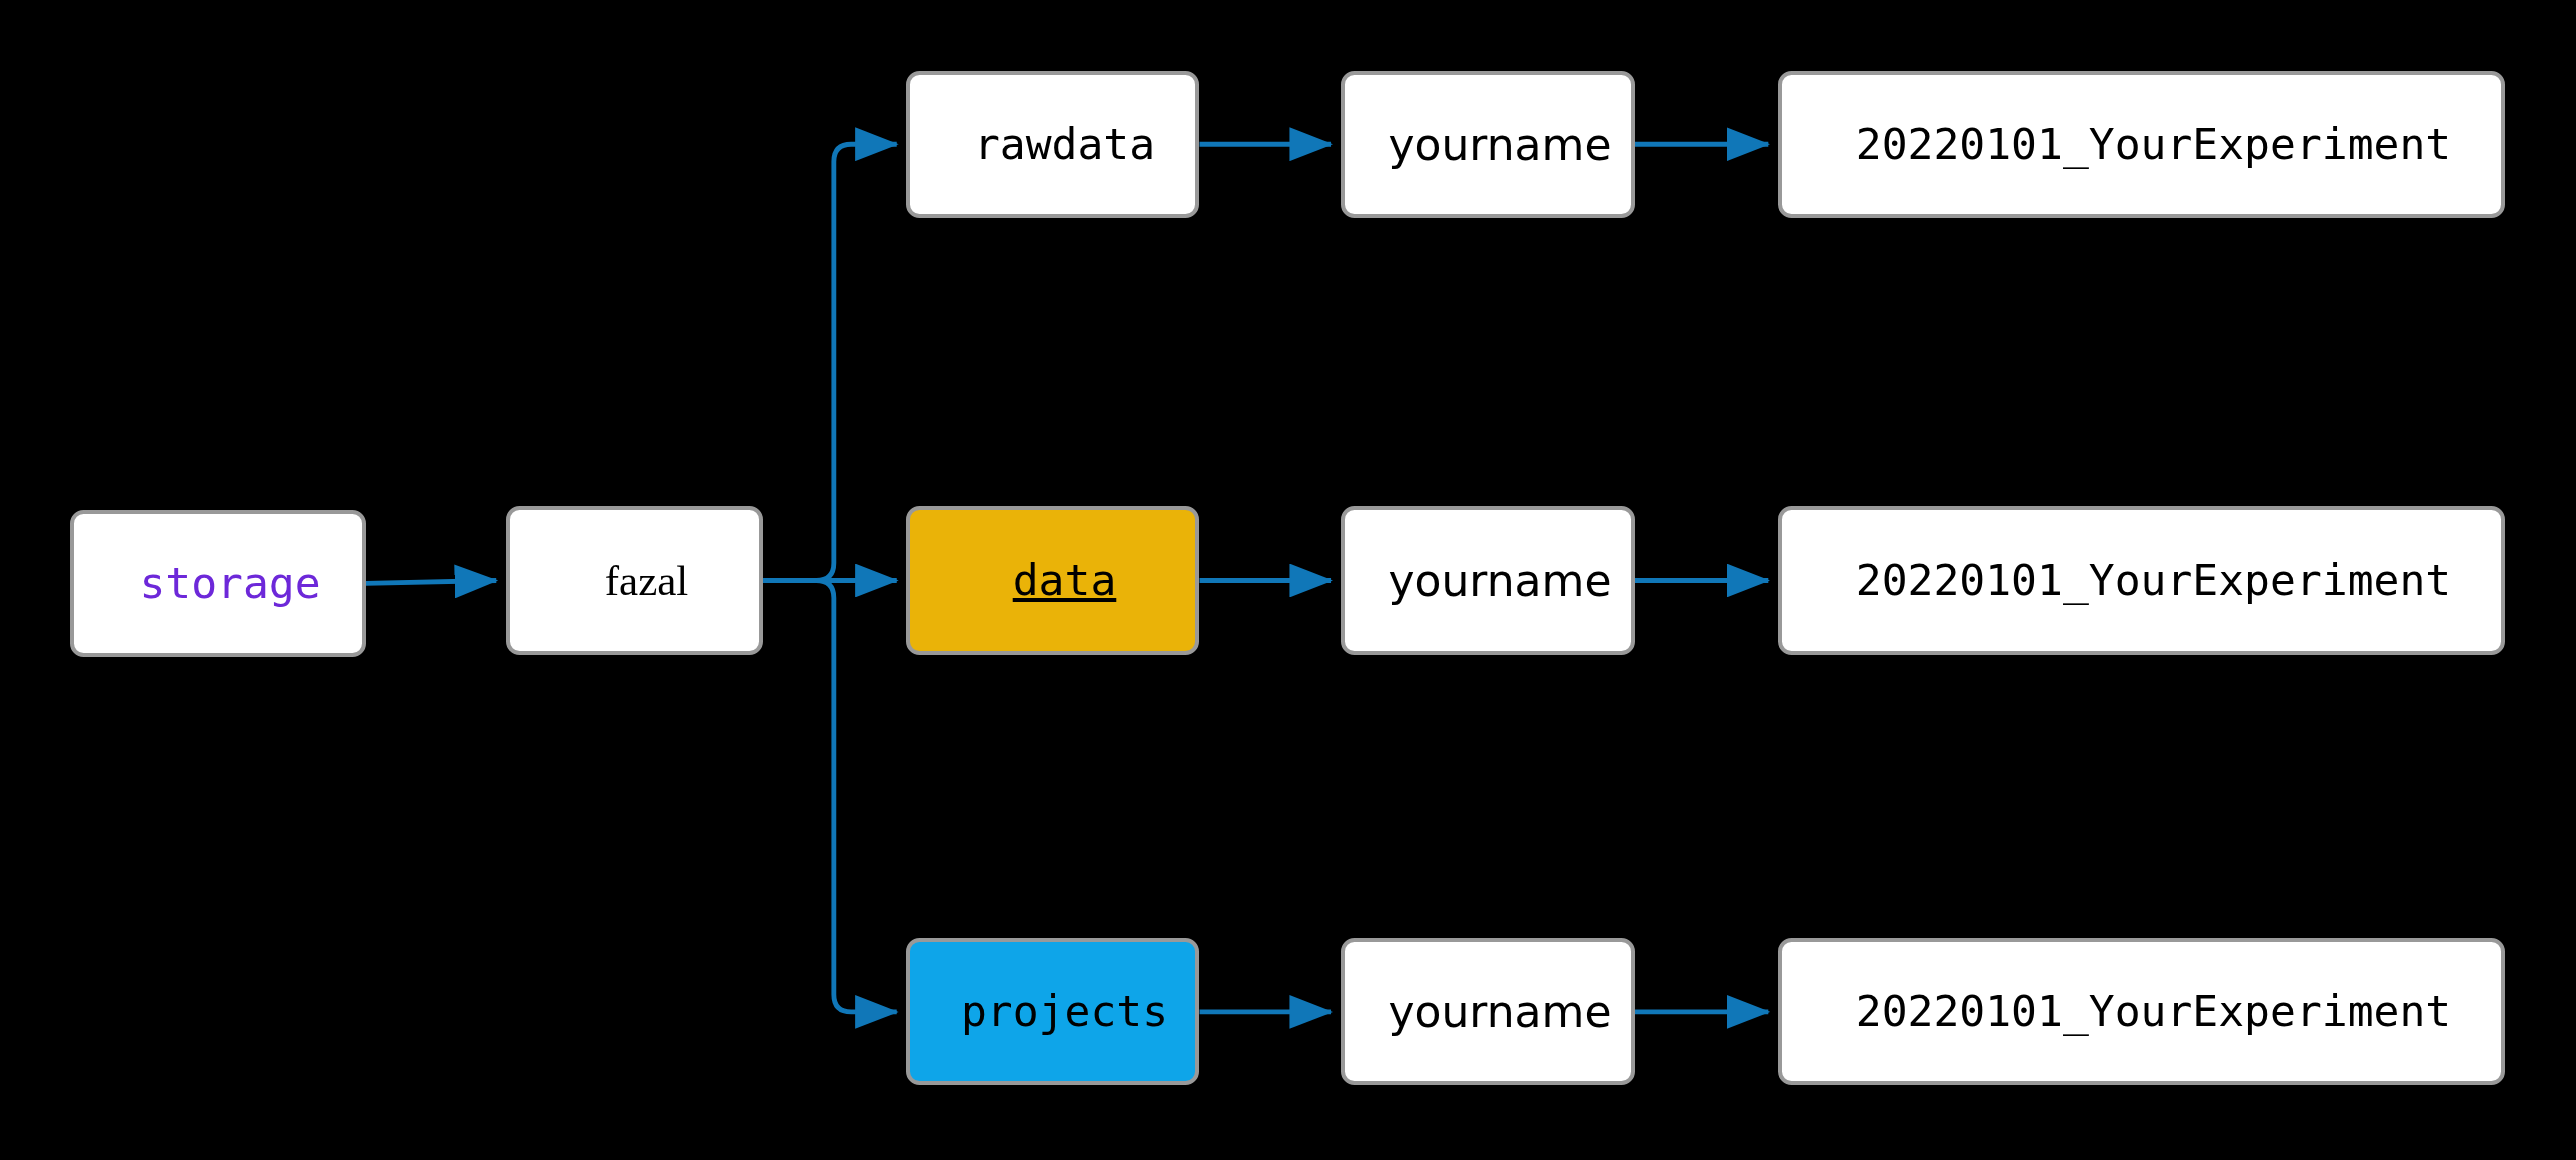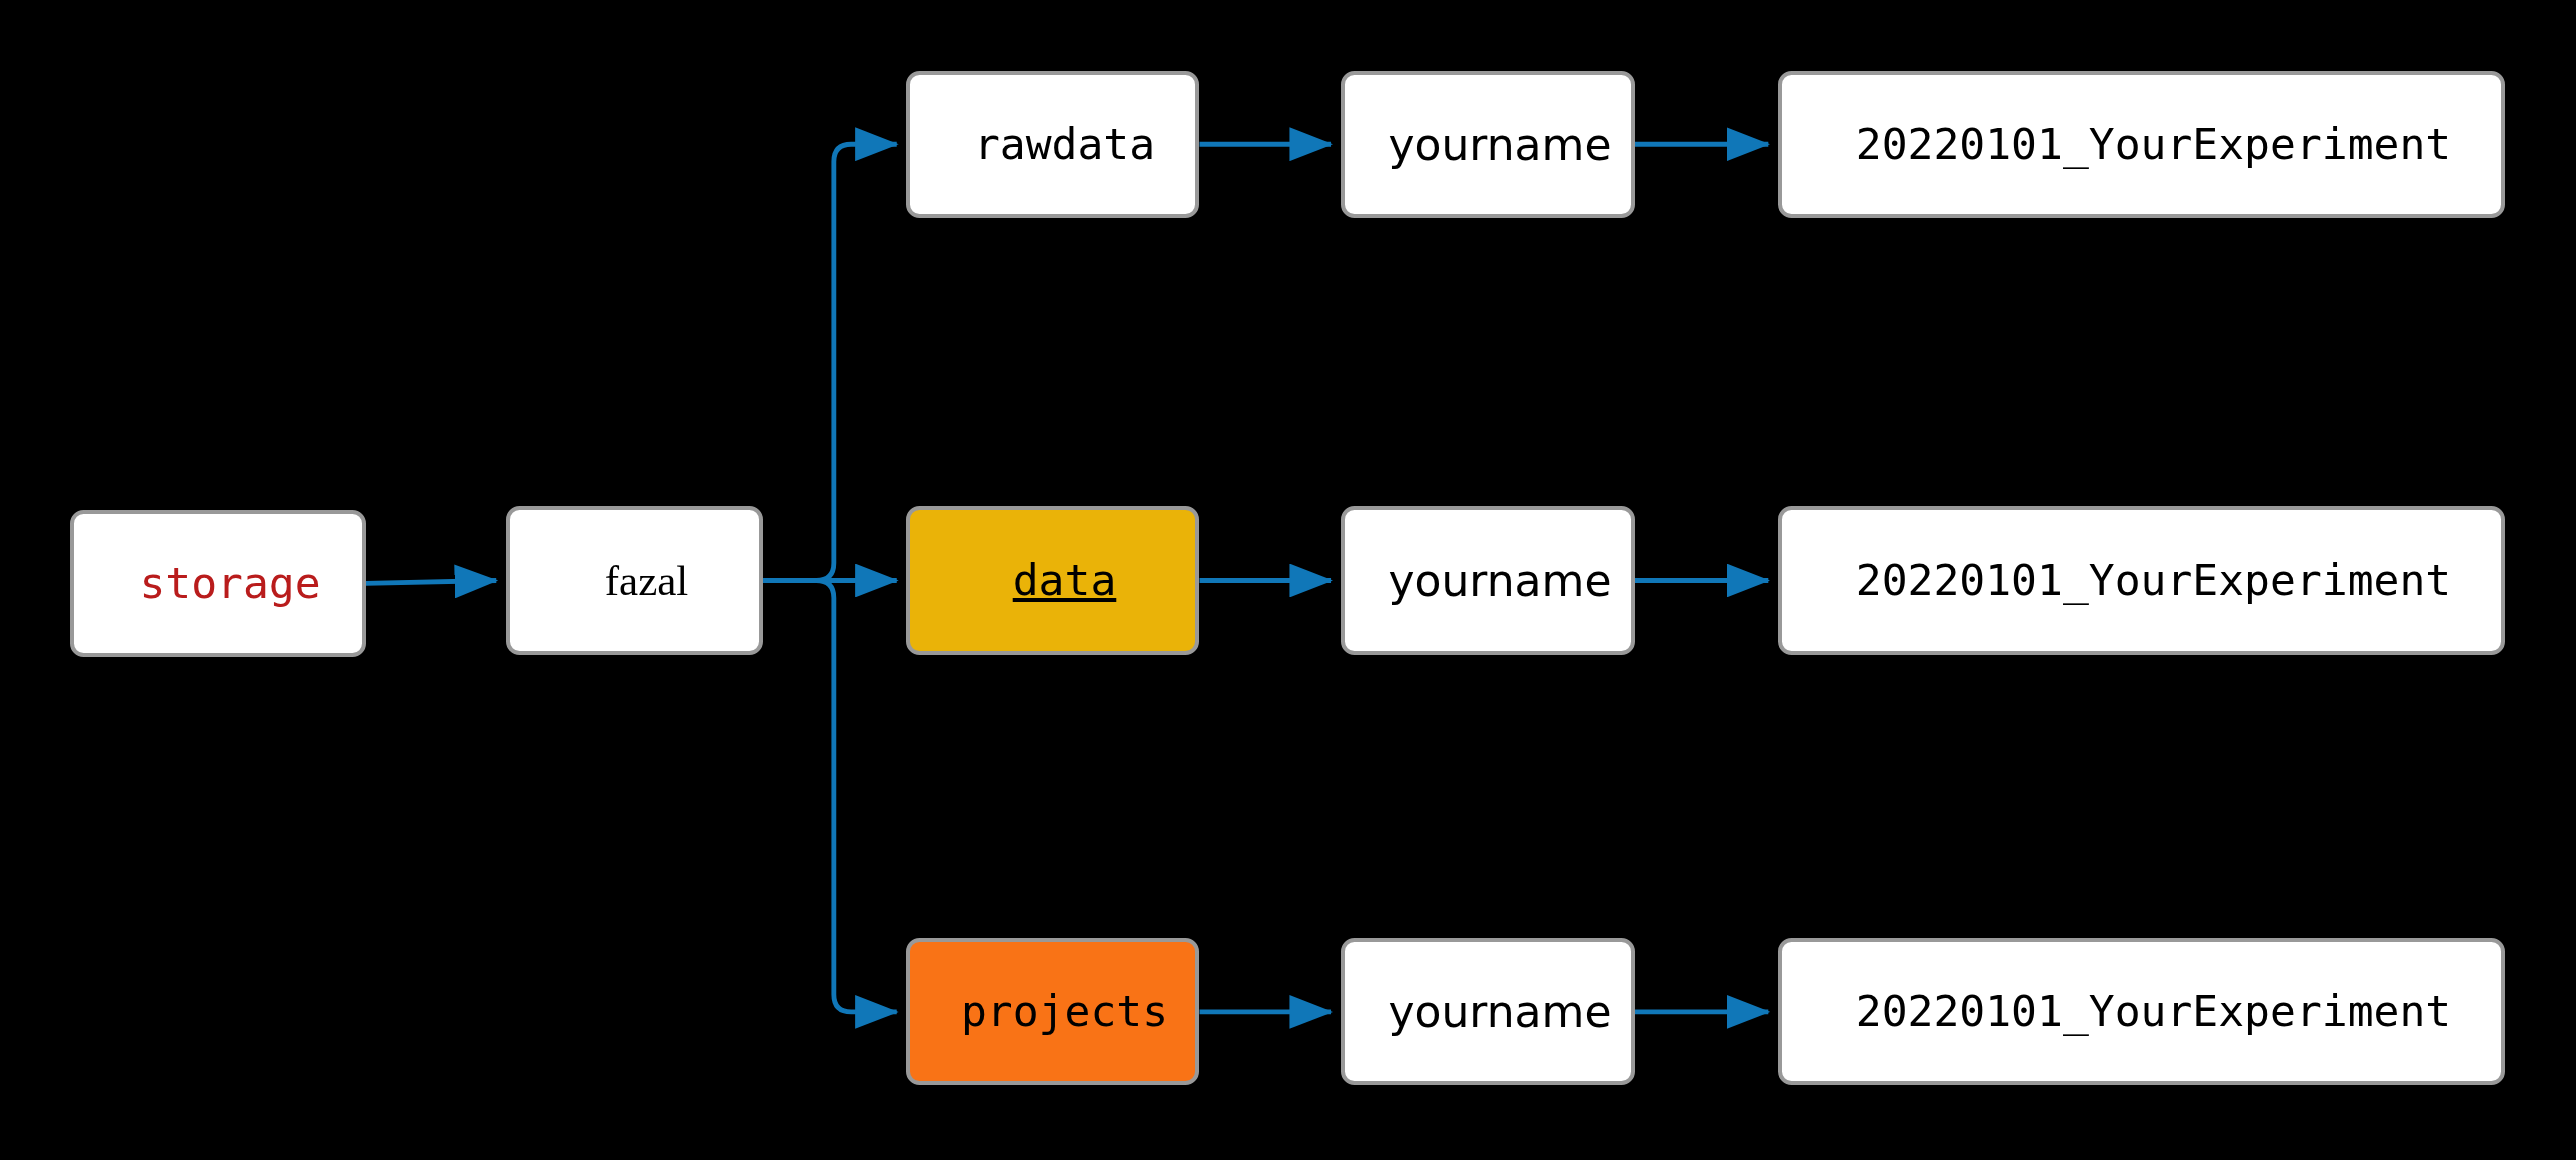--- a/index.html
+++ b/index.html
@@ -70,33 +70,33 @@
         <path d="M 1240 149 L 1376 149" stroke="#1077b8"></path>
         <path d="M 1240 600 L 1376 600" stroke="#1077b8"></path>
         <path d="M 1240 1046 L 1376 1046" stroke="#1077b8"></path>
         <path d="M 1690 149 L 1828 149" stroke="#1077b8"></path>
         <path d="M 1690 600 L 1828 600" stroke="#1077b8"></path>
         <path d="M 1690 1046 L 1828 1046" stroke="#1077b8"></path>
       </g>
   </svg>
 
   <div id="nodes">
-      <div class="node" style="left: 70px; top: 510px; width: 296px; height: 147px; background: rgb(255, 255, 255); border-color: rgb(153, 153, 153); color: #b91c1c;">
+      <div class="node" style="left: 70px; top: 510px; width: 296px; height: 147px; background: rgb(255, 255, 255); border-color: rgb(153, 153, 153); color: #6d28d9;">
         <span class="node-label">storage</span>
       </div>
       <div class="node" style="left: 506px; top: 506px; width: 257px; height: 149px; background: rgb(255, 255, 255); border-color: rgb(153, 153, 153); color: rgb(0, 0, 0); font-family: Liberation Serif, serif;">
         <span class="node-label">fazal</span>
       </div>
       <div class="node" style="left: 906px; top: 71px; width: 293px; height: 147px; background: rgb(255, 255, 255); border-color: rgb(153, 153, 153); color: rgb(0, 0, 0);">
         <span class="node-label">rawdata</span>
       </div>
       <div class="node" style="left: 906px; top: 506px; width: 293px; height: 149px; background: #eab308; border-color: rgb(153, 153, 153); color: rgb(0, 0, 0); text-decoration: underline;">
         <span class="node-label">data</span>
       </div>
-      <div class="node" style="left: 906px; top: 938px; width: 293px; height: 147px; background: #f97316; border-color: rgb(153, 153, 153); color: rgb(0, 0, 0);">
+      <div class="node" style="left: 906px; top: 938px; width: 293px; height: 147px; background: #0ea5e9; border-color: rgb(153, 153, 153); color: rgb(0, 0, 0);">
         <span class="node-label">projects</span>
       </div>
       <div class="node sans" style="left: 1341px; top: 71px; width: 294px; height: 147px; background: rgb(255, 255, 255); border-color: rgb(153, 153, 153); color: rgb(0, 0, 0);">
         <span class="node-label">yourname</span>
       </div>
       <div class="node sans" style="left: 1341px; top: 506px; width: 294px; height: 149px; background: rgb(255, 255, 255); border-color: rgb(153, 153, 153); color: rgb(0, 0, 0);">
         <span class="node-label">yourname</span>
       </div>
       <div class="node sans" style="left: 1341px; top: 938px; width: 294px; height: 147px; background: rgb(255, 255, 255); border-color: rgb(153, 153, 153); color: rgb(0, 0, 0);">
         <span class="node-label">yourname</span>

